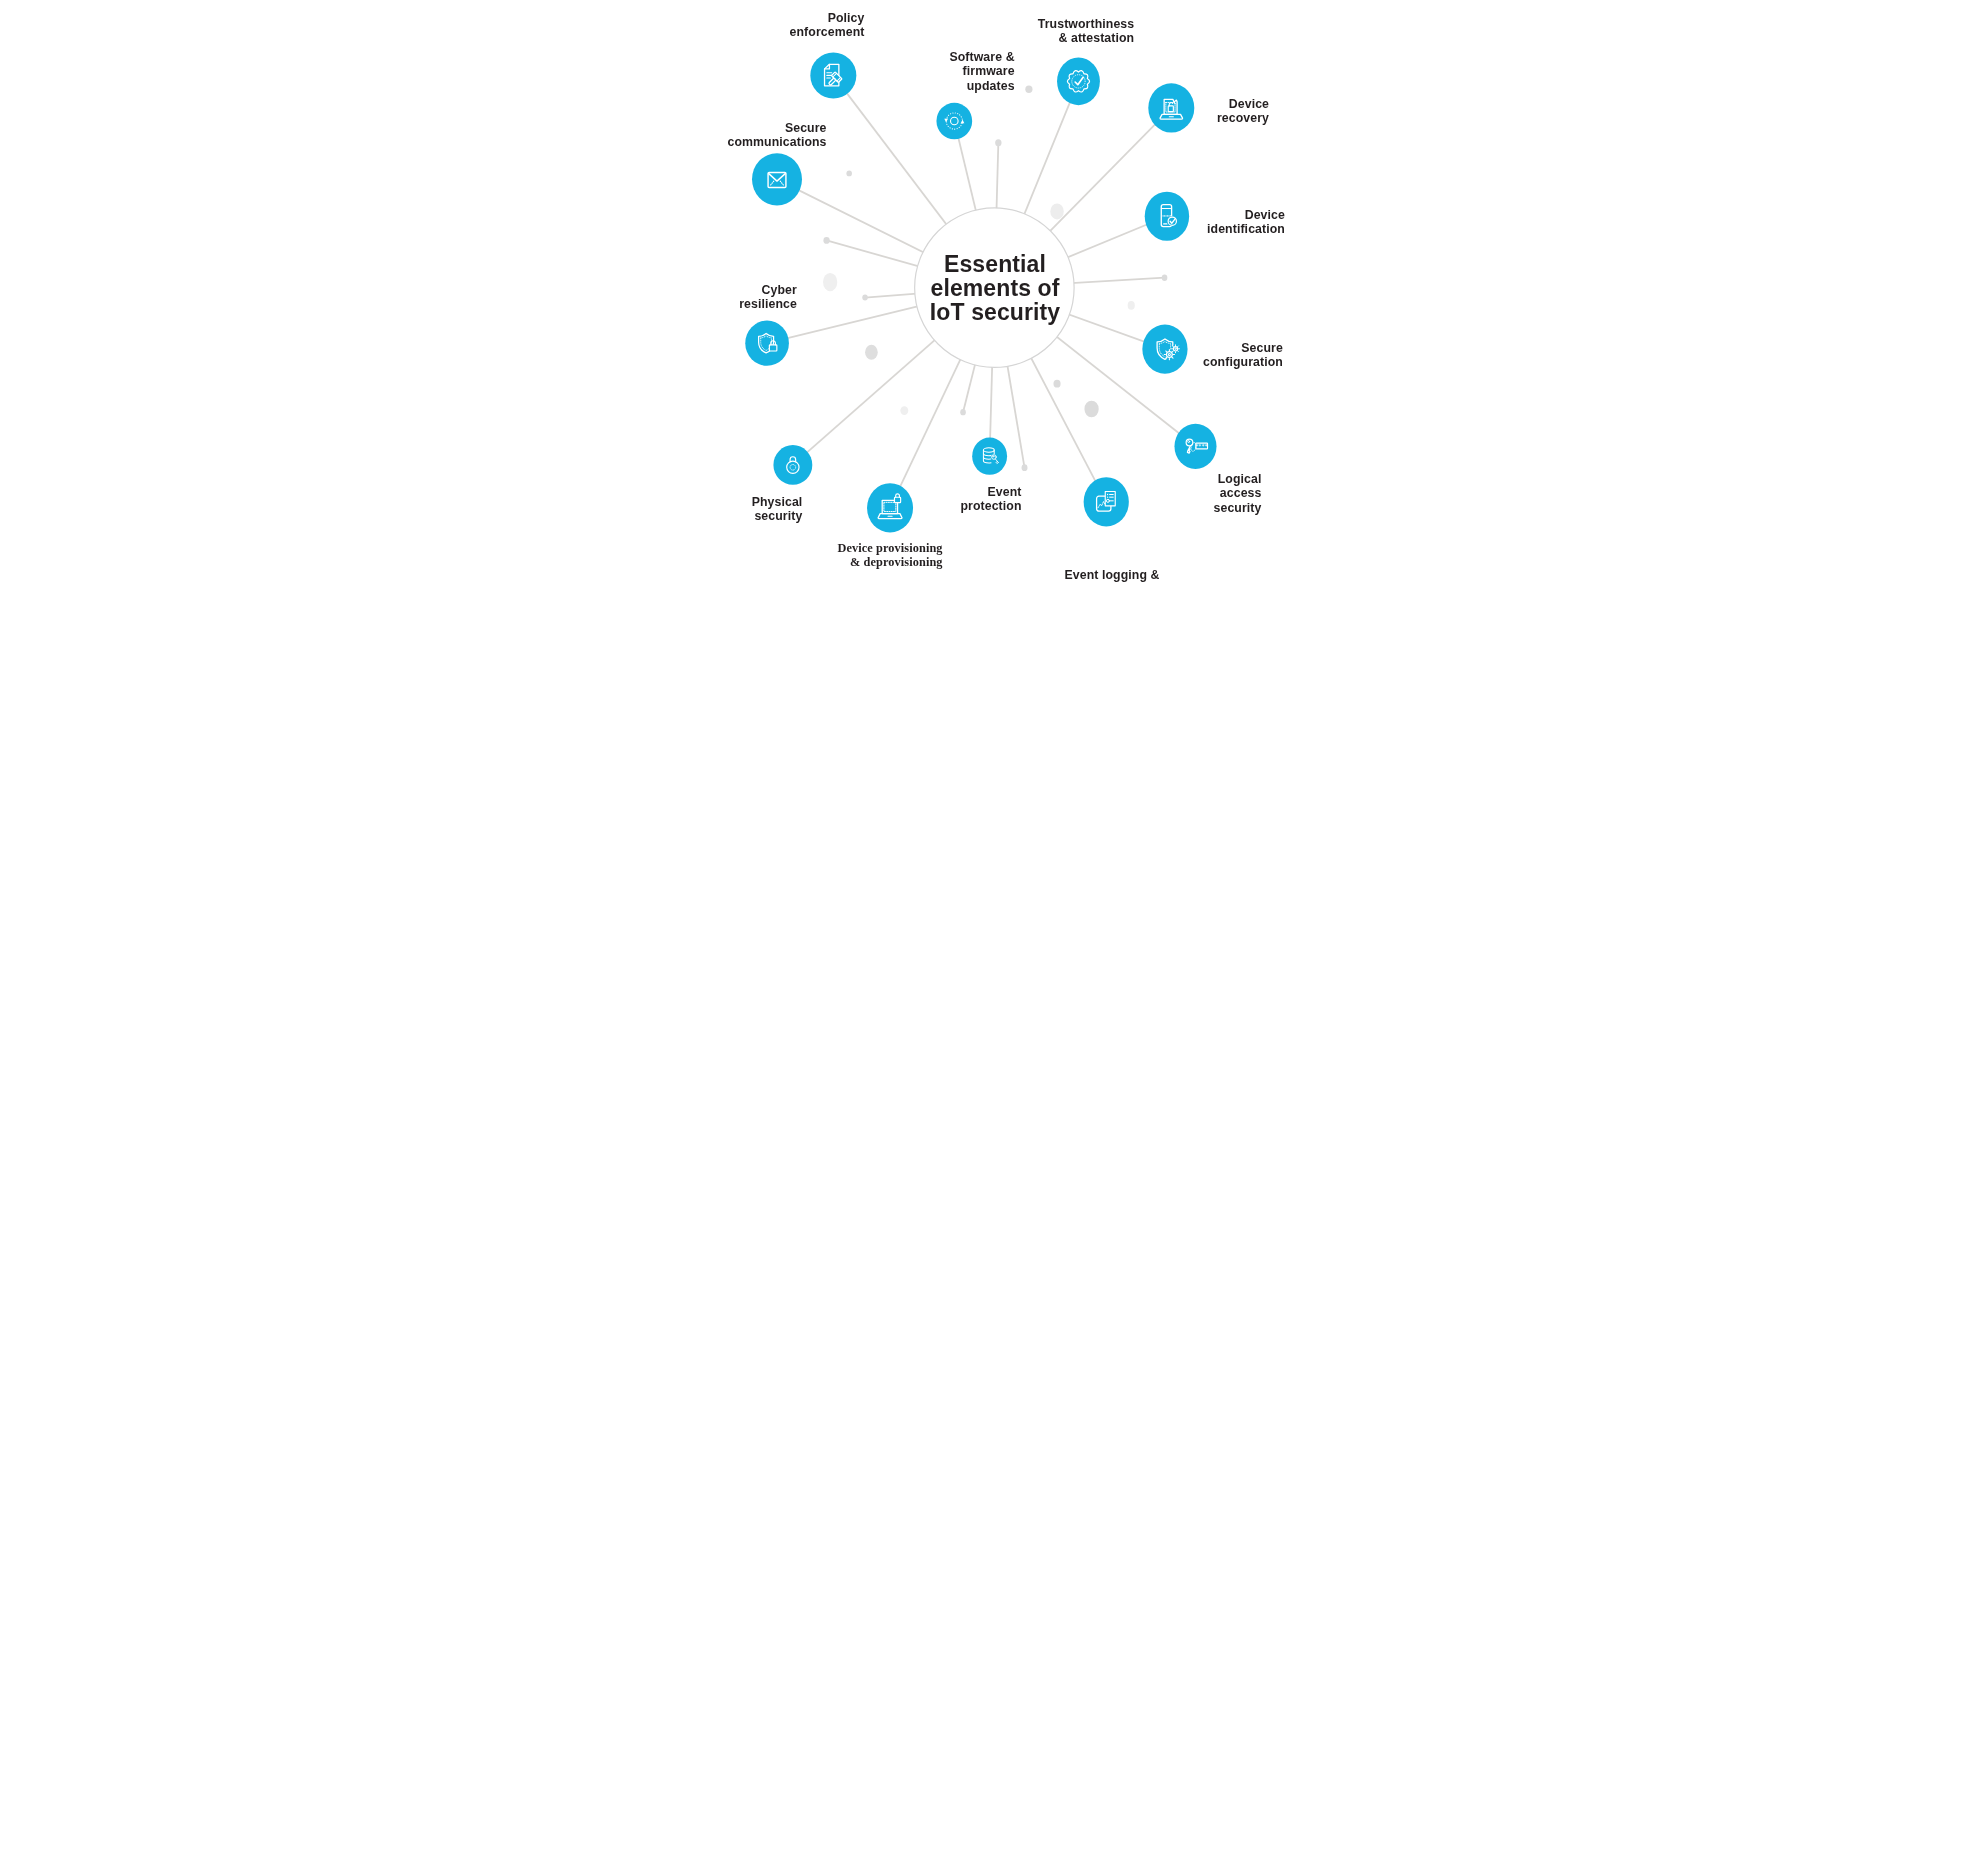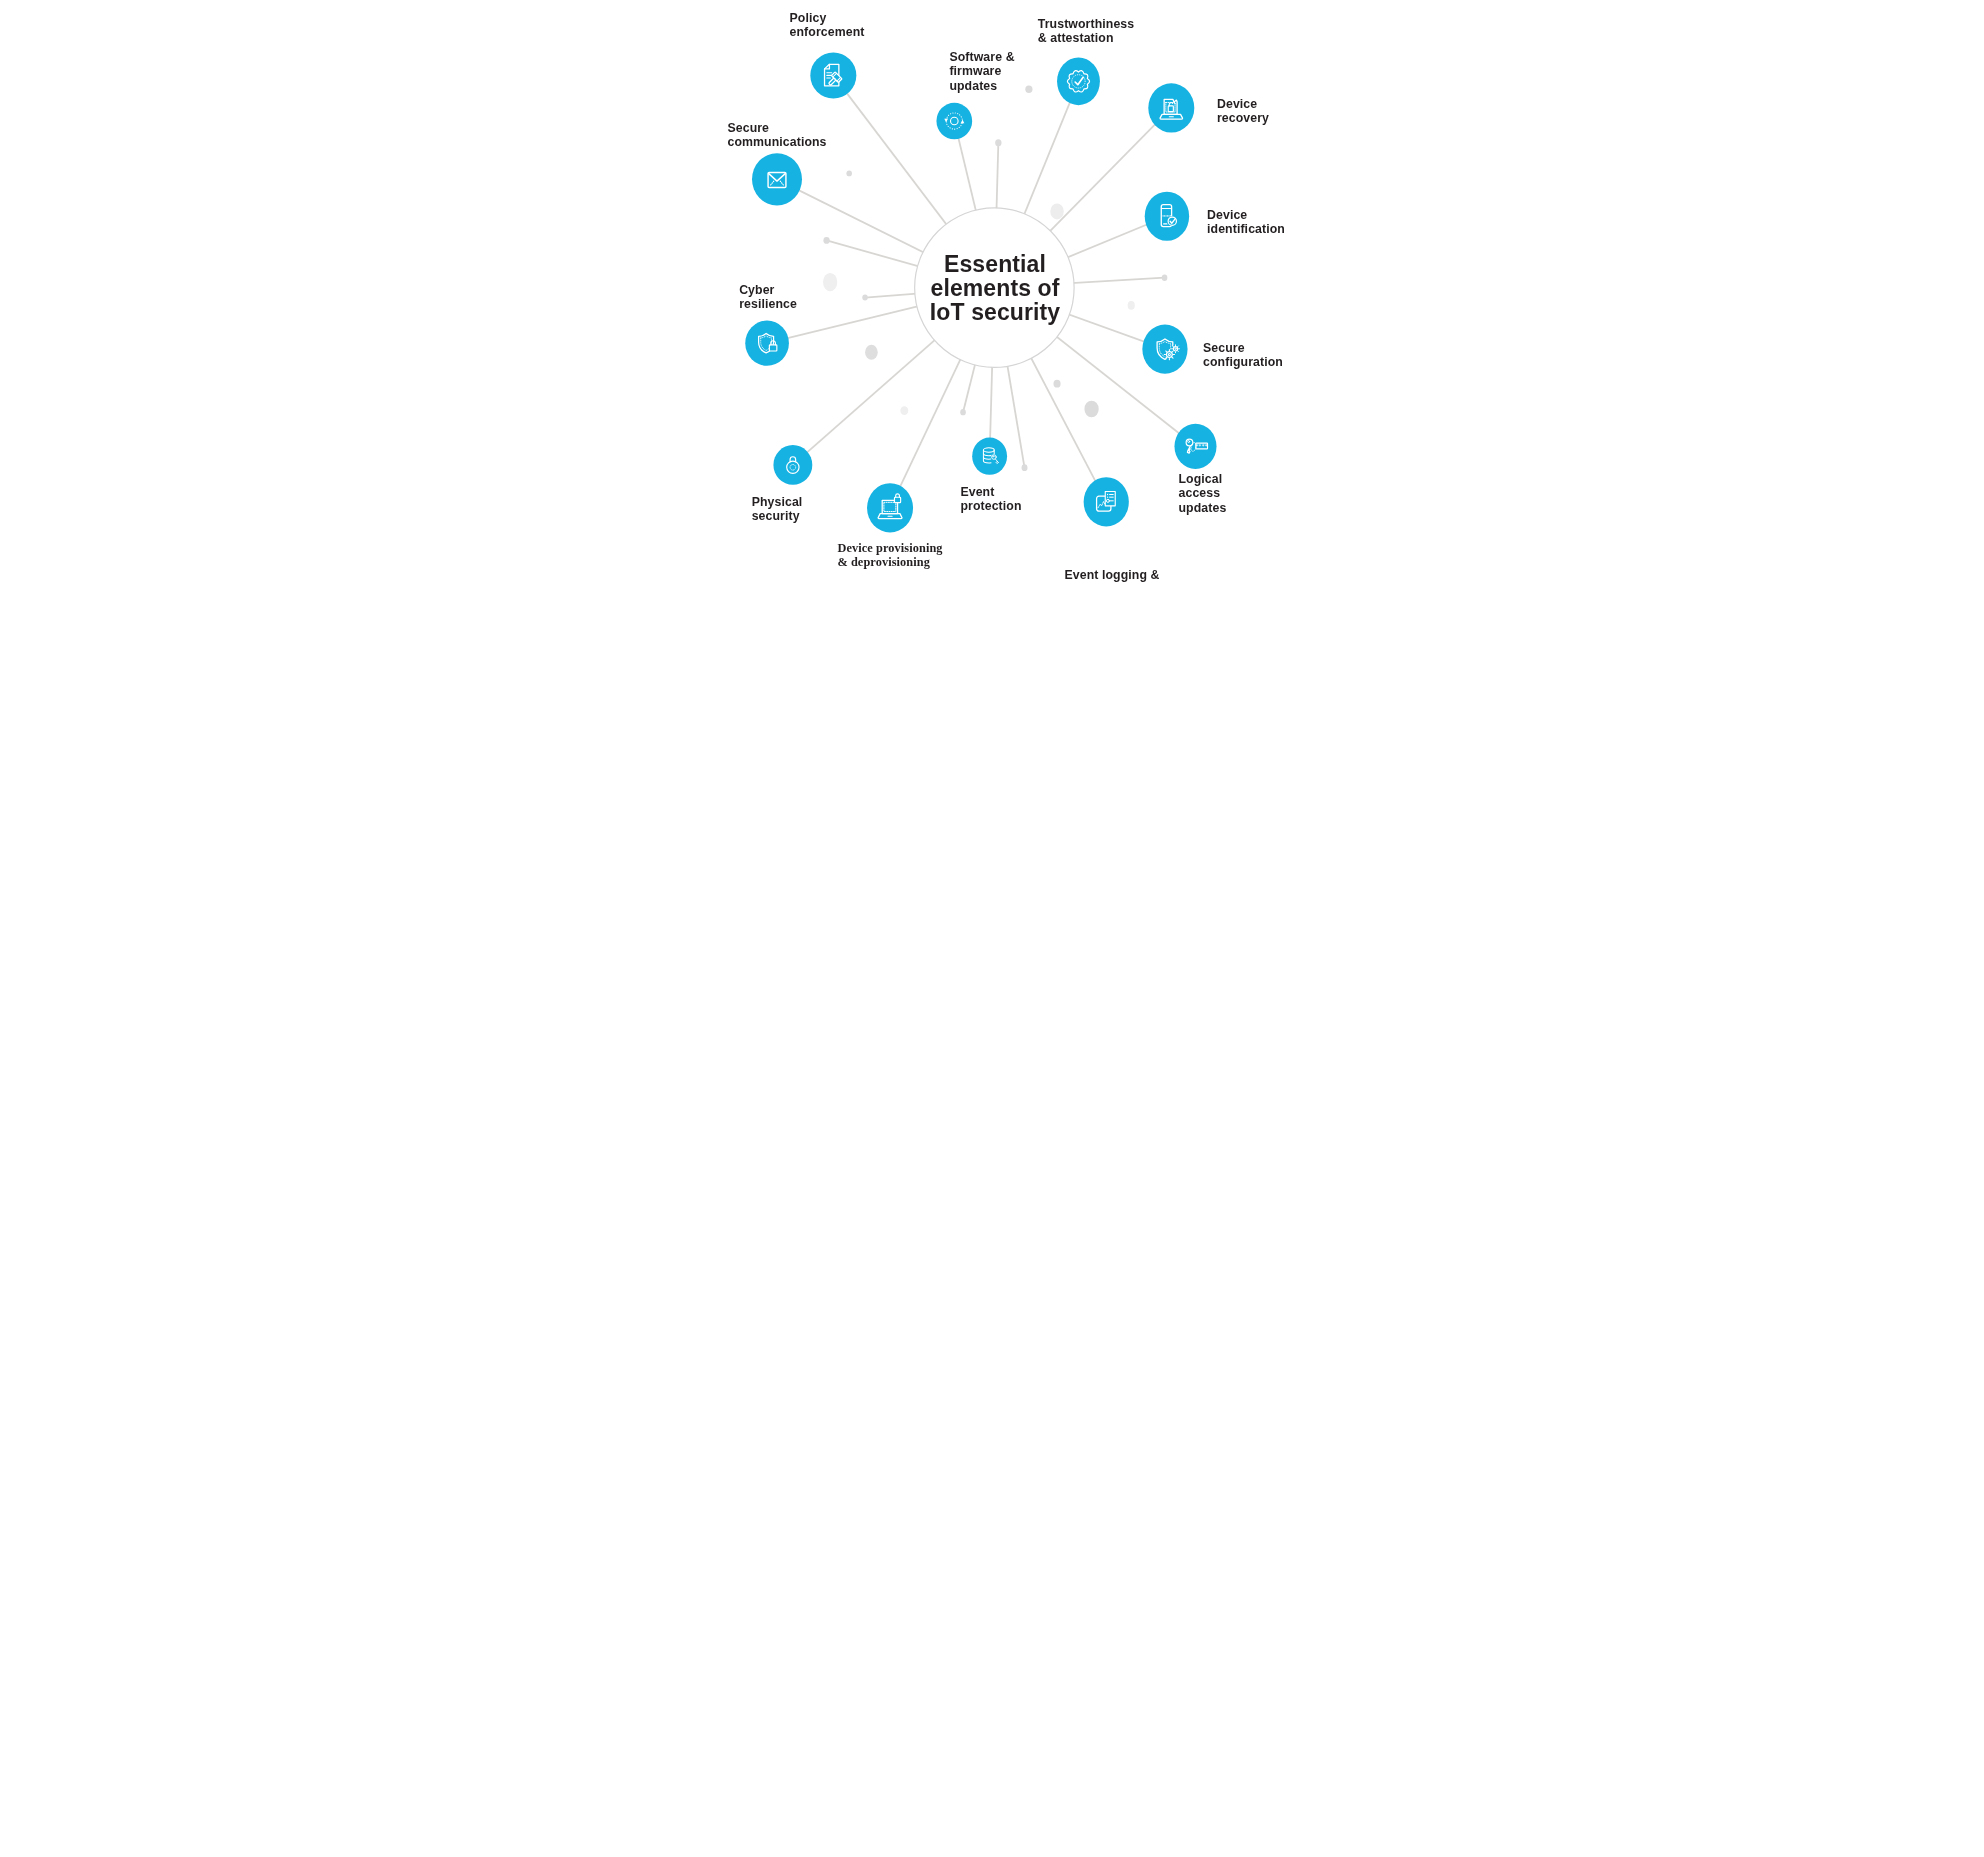--- a/index.html
+++ b/index.html
@@ -2,21 +2,21 @@
 <html style="--accent: #15B2E2; --line: #D8D6D3; --ink: #231F20;font-size:6.4px"><head>
 <meta charset="utf-8">
 <style>
   :root { --accent:#15B2E2; --ink:#231F20; --line:#D8D6D3; }
   html,body { margin:0; padding:0; background:#fff; }
   body { font-family:"Liberation Sans","DejaVu Sans",sans-serif; }
   #stage { position:relative; width:622px; height:582px; background:#fff; overflow:hidden; margin:0 auto; }
   #stage svg.scene { position:absolute; left:0; top:0; }
   .node-label {
     position:absolute; transform:translate(-50%,-50%);
-    white-space:pre-line; text-align:left;
+    white-space:pre-line; text-align:right;
     font-weight:bold; font-size:12.3px; line-height:14.3px; color:var(--ink);
     letter-spacing:0.1px;
   }
   .center-title {
     position:absolute; transform:translate(-50%,-50%);
     white-space:pre-line; text-align:center;
     font-weight:bold; font-size:23px; line-height:24px; color:var(--ink);
     letter-spacing:0.1px;
   }
 </style>
@@ -282,21 +282,21 @@
 updates</div>
   <div class="node-label" style="left:405px; top:31px;">Trustworthiness
 &amp; attestation</div>
   <div class="node-label" style="left:562px; top:111px;">Device
 recovery</div>
   <div class="node-label" style="left:565px; top:222px;">Device
 identification</div>
   <div class="node-label" style="left:562px; top:355px;">Secure
 configuration</div>
   <div class="node-label" style="left:539px; top:493px;">Logical access
-updates</div>
+security</div>
   <div class="node-label" style="left:431px; top:551px;margin-top:31px;">Event logging &amp;
 monitoring</div>
   <div class="node-label" style="left:310px;  top:499px;">Event
 protection</div>
   <div class="node-label" style="left:209px;  top:555px;font-family:Liberation Serif, serif;">Device provisioning
 &amp; deprovisioning</div>
   <div class="node-label" style="left:96px;  top:509px;">Physical
 security</div>
   <div class="node-label" style="left:87px;  top:297px;">Cyber
 resilience</div>

